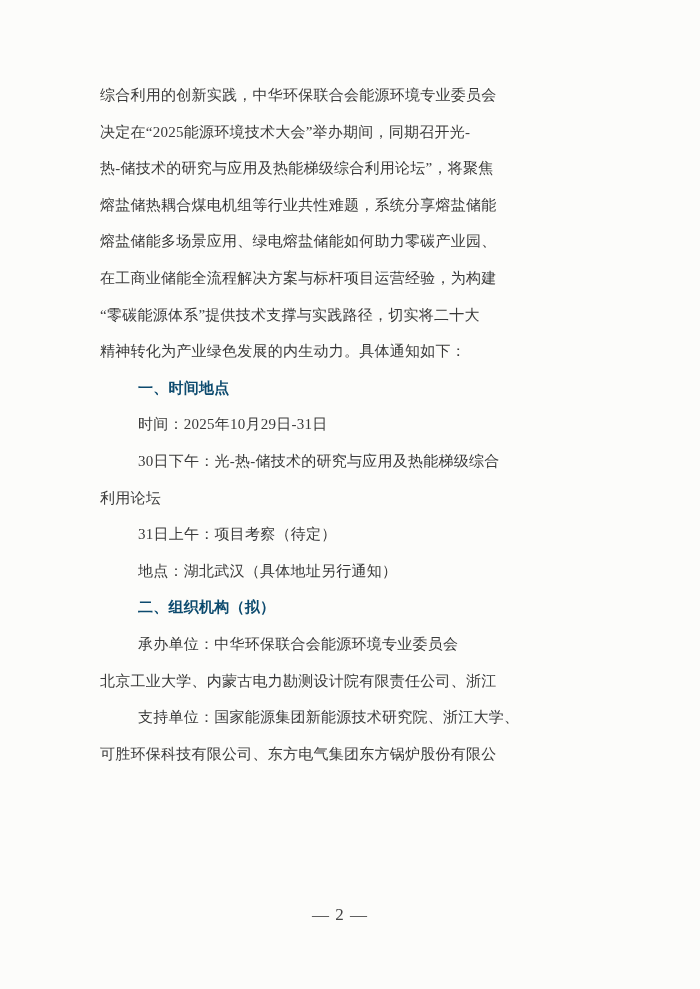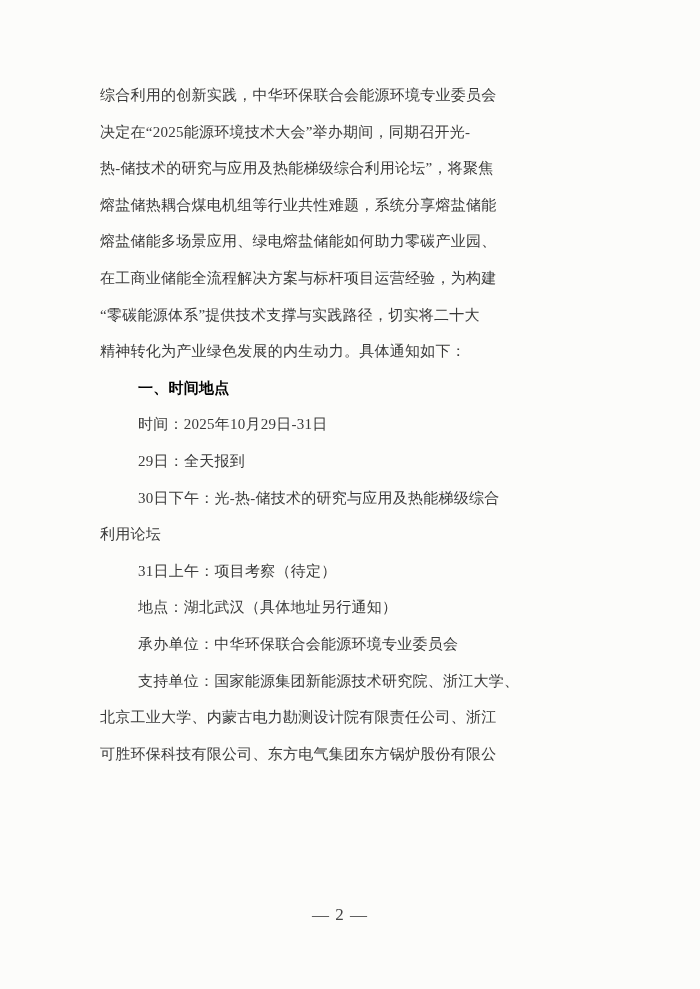--- a/index.html
+++ b/index.html
@@ -28,21 +28,21 @@
   .line {
     height: 36.6px;
     line-height: 36.6px;
     white-space: nowrap;
   }
   .line.indent {
     text-indent: 38px;
   }
   .line.bold {
     font-weight: bold;
-    color: #000000;
+    color: #0c4a6e;
   }
   .footer {
     position: absolute;
     top: 905px;
     left: 0;
     right: 20px;
     text-align: center;
     color: #444444;
     font-size: 17px;
     letter-spacing: 1px;
@@ -56,26 +56,26 @@
     <div class="line">综合利用的创新实践，中华环保联合会能源环境专业委员会</div>
     <div class="line">决定在“2025能源环境技术大会”举办期间，同期召开光-</div>
     <div class="line">热-储技术的研究与应用及热能梯级综合利用论坛”，将聚焦</div>
     <div class="line">熔盐储热耦合煤电机组等行业共性难题，系统分享熔盐储能</div>
     <div class="line">熔盐储能多场景应用、绿电熔盐储能如何助力零碳产业园、</div>
     <div class="line">在工商业储能全流程解决方案与标杆项目运营经验，为构建</div>
     <div class="line">“零碳能源体系”提供技术支撑与实践路径，切实将二十大</div>
     <div class="line">精神转化为产业绿色发展的内生动力。具体通知如下：</div>
     <div class="line indent bold">一、时间地点</div>
     <div class="line indent">时间：2025年10月29日-31日</div>
-    <div class="line indent">29日：全天报到</div>
     <div class="line indent">30日下午：光-热-储技术的研究与应用及热能梯级综合</div>
     <div class="line">利用论坛</div>
     <div class="line indent">31日上午：项目考察（待定）</div>
     <div class="line indent">地点：湖北武汉（具体地址另行通知）</div>
+    <div class="line indent bold">二、组织机构（拟）</div>
     <div class="line indent">承办单位：中华环保联合会能源环境专业委员会</div>
+    <div class="line">北京工业大学、内蒙古电力勘测设计院有限责任公司、浙江</div>
     <div class="line indent">支持单位：国家能源集团新能源技术研究院、浙江大学、</div>
-    <div class="line">北京工业大学、内蒙古电力勘测设计院有限责任公司、浙江</div>
     <div class="line">可胜环保科技有限公司、东方电气集团东方锅炉股份有限公</div>
   </div>
   <div class="footer">
     <span>— 2 —</span>
   </div>
 </div>
 
 </body></html>

